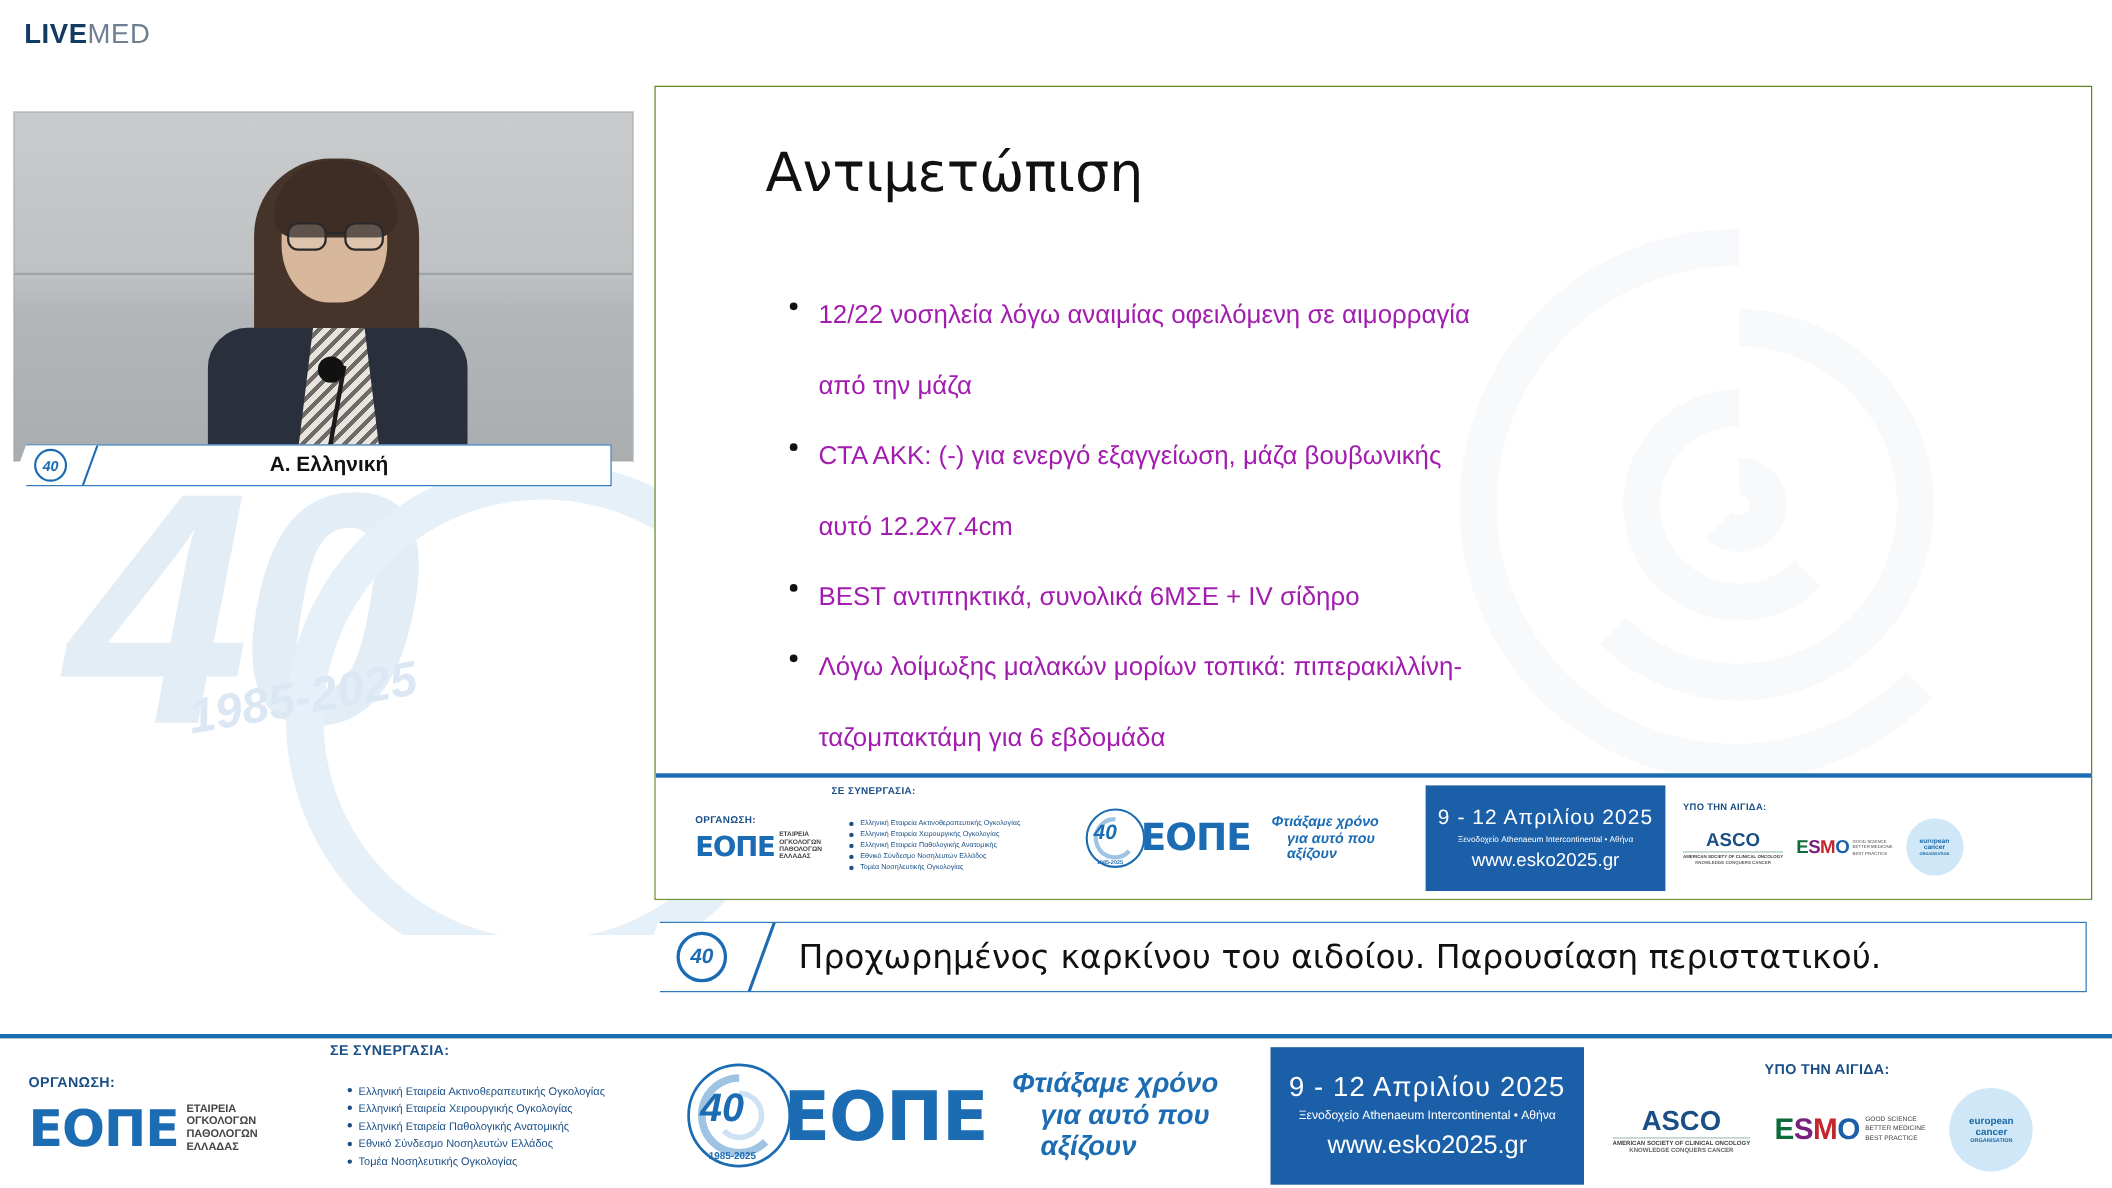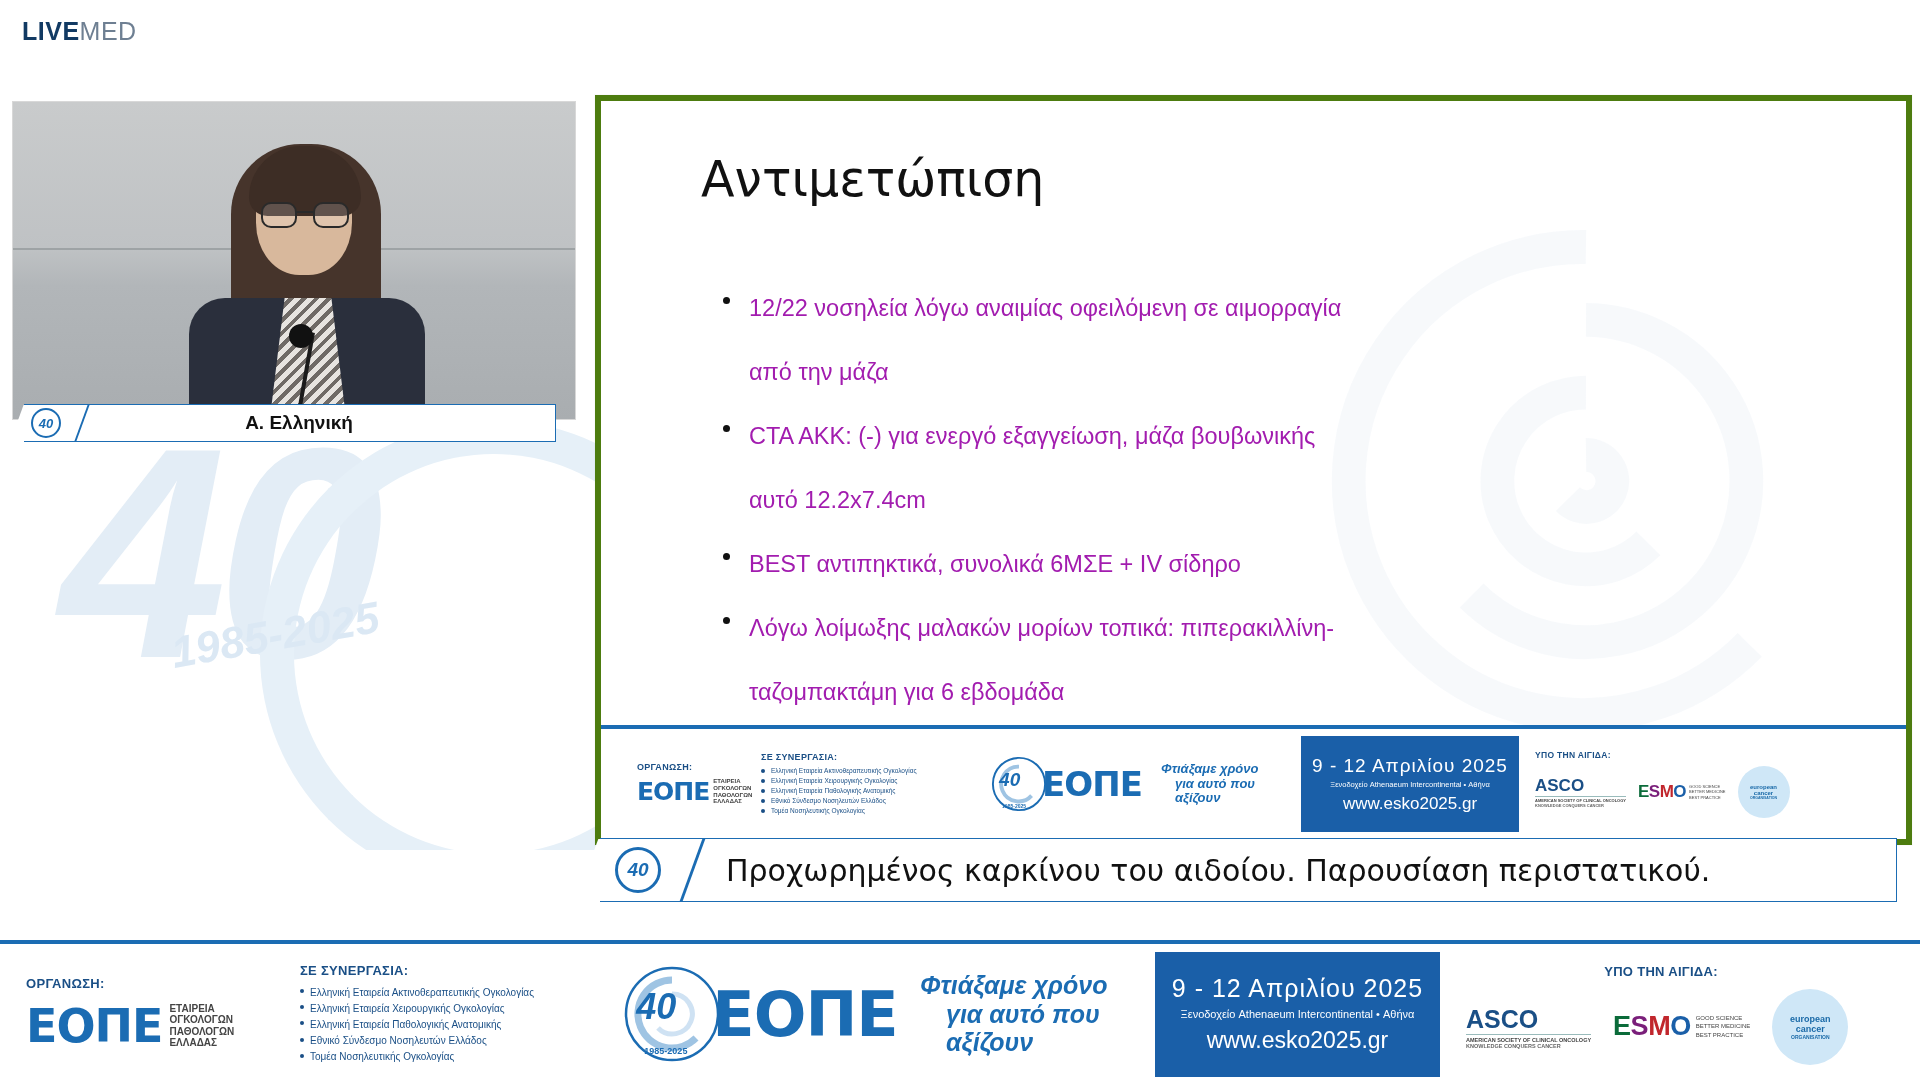--- a/index.html
+++ b/index.html
@@ -253,25 +253,25 @@
     font-size: 19px;
     font-weight: 700;
     color: #111;
     padding-right: 40px;
   }
 
   
   .slide {
     position: absolute;
     left: 595px;
-    top: 95px;
+    top: 78px;
     width: 1305px;
     height: 738px;
     background: #ffffff;
-    border: 6px solid #4d7c0f;
+    border: 1px solid #4d7c0f;
     box-shadow: 0 0 0 1px rgba(0,0,0,0.02);
     overflow: hidden;
   }
   .slide-title {
     position: absolute;
     left: 100px;
     top: 50px;
     font-size: 49px;
     color: #111;
     font-family: "DejaVu Sans", sans-serif;
@@ -340,21 +340,21 @@
     color: #1b6cb3;
     letter-spacing: -1px;
     font-family: "DejaVu Sans", sans-serif;
   }
   .eope-sub {
     color: #444;
     line-height: 1.15;
     font-weight: 700;
   }
   .sp-list {
-    margin: 0;
+    margin: 16px;
     padding: 0;
     list-style: none;
     color: #1a4f86;
   }
   .sp-list li {
     position: relative;
     padding-left: 10px;
   }
   .sp-list li::before {
     content: "";
@@ -384,21 +384,21 @@
     flex-direction: column;
     justify-content: center;
     align-items: center;
   }
   .date-box .d1 { font-weight: 400; letter-spacing: 1px; }
   .date-box .d2 { font-weight: 400; }
   .date-box .d3 { font-weight: 400; }
   .asco {
     color: #1a4f86;
     font-weight: 700;
-    text-align: left;
+    text-align: center;
   }
   .esmo-letters { font-weight: 700; letter-spacing: -0.5px; }
   .ecco {
     background: #cfe7f7;
     color: #1a6aa8;
     border-radius: 50%;
     display: flex;
     flex-direction: column;
     align-items: center;
     justify-content: center;

